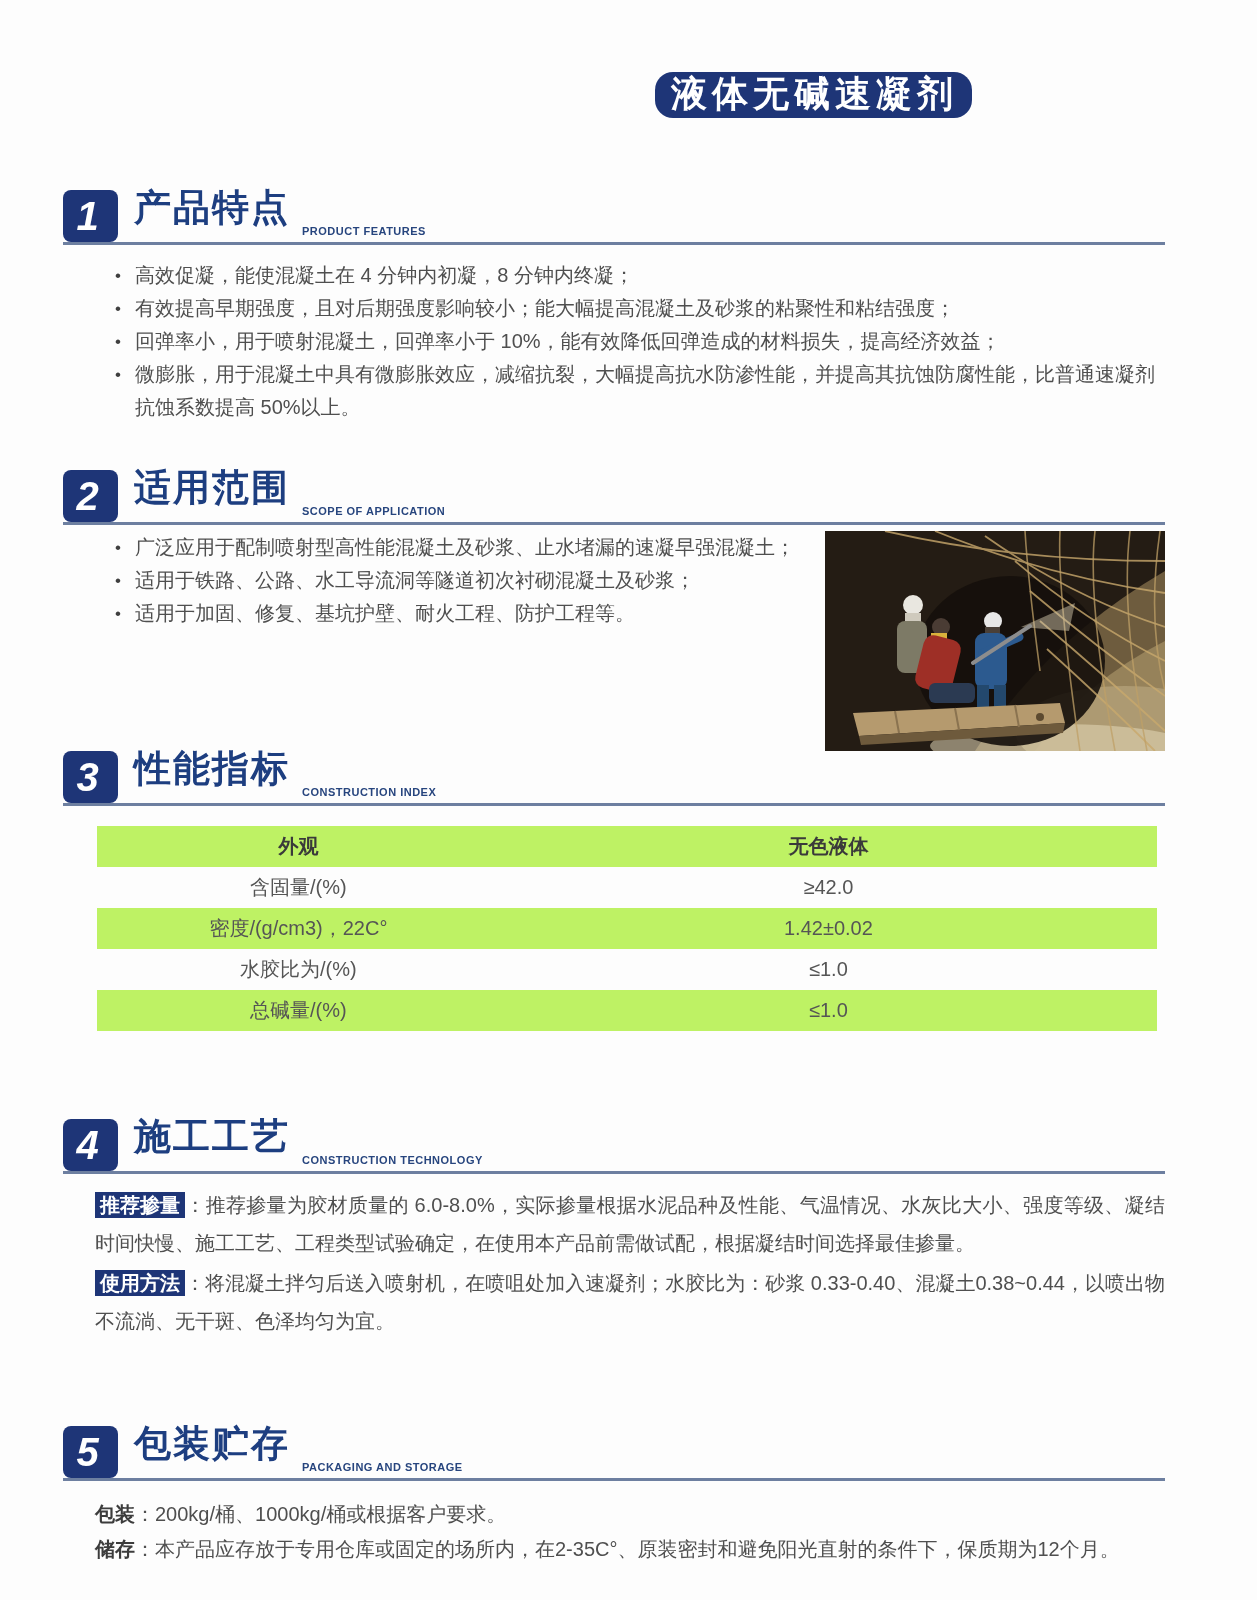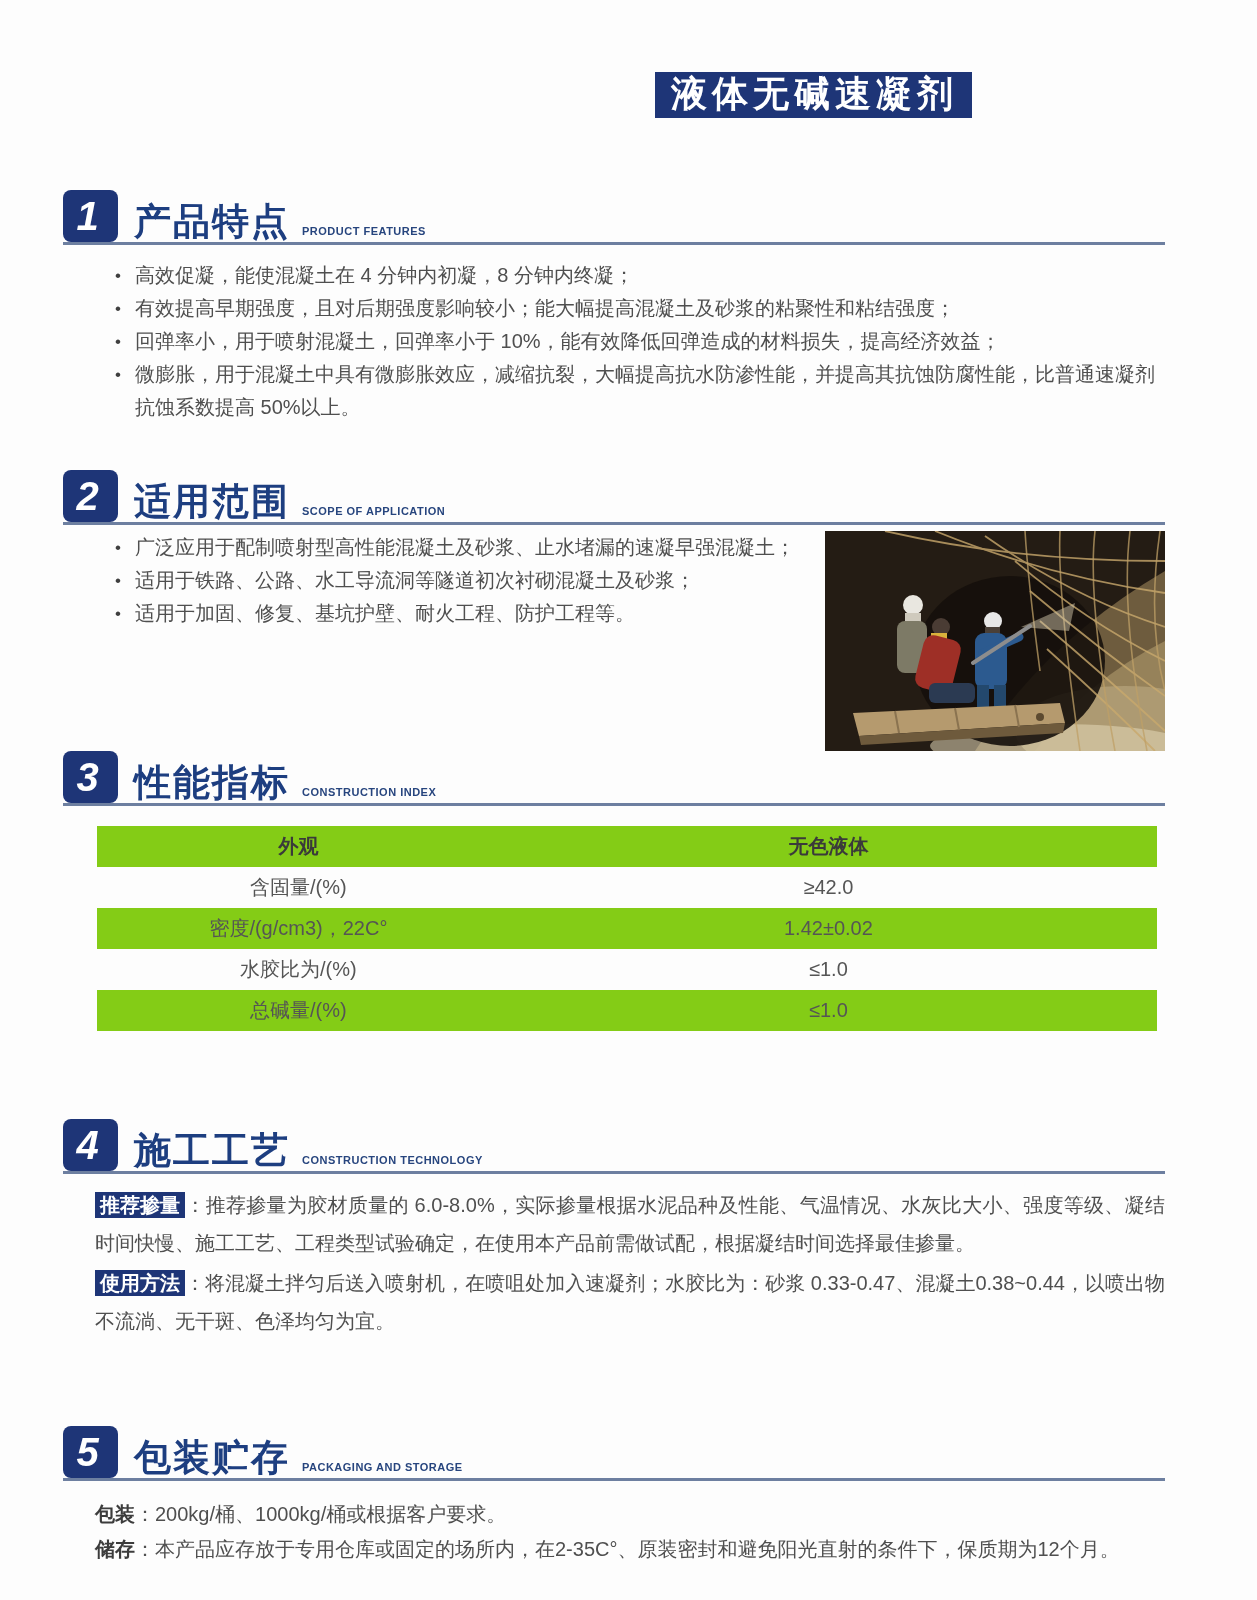--- a/index.html
+++ b/index.html
@@ -6,39 +6,39 @@
   html,body { background:#e8e8e8; }
   body { font-family:"Liberation Sans","DejaVu Sans",sans-serif; }
   .page {
     position:relative; width:1257px; height:1600px; margin:0 auto;
     background:#fdfdfd; overflow:hidden;
   }
   .title-banner {
     position:absolute; left:655px; top:72px;
     background:#1e3577; color:#fff;
     font-size:36px; font-weight:bold; letter-spacing:5px;
-    padding:2px 14px 4px 16px; line-height:1.1;
+    padding:2px 14px 4px 16px; line-height:1.1;border-radius:18px;
   }
   .content { position:absolute; left:63px; top:0; width:1102px; padding-top:192px; }
 
   
   .sec-header {
     position:relative; display:flex; align-items:flex-end;
     height:53px; border-bottom:3px solid #6d7fa0;
   }
   .sec-num {
     width:55px; height:52px; border-radius:8px;
     background:#1e3577; color:#fff;
     font-size:40px; font-weight:bold; font-style:italic;
     display:flex; align-items:center; justify-content:center;
     padding-right:6px; flex:0 0 auto;
   }
   .sec-title {
     color:#1d3e80; font-size:37px; font-weight:bold;
-    margin-left:16px; line-height:1; padding-bottom:2px;
+    margin-left:16px; line-height:1; padding-bottom:16px;
     letter-spacing:2px;
   }
   .sec-sub {
     color:#27457e; font-size:11px; font-weight:bold;
     margin-left:12px; padding-bottom:5px; letter-spacing:0.5px;
   }
 
   
   ul.bullets { list-style:none; margin:14px 0 0 52px; }
   ul.bullets li {
@@ -56,21 +56,21 @@
   .photo-frame { flex:0 0 340px; width:340px; height:220px; margin-top:2px; }
   .photo-frame svg { display:block; width:340px; height:220px; }
 
   
   table.perf {
     width:1060px; margin:20px 0 0 34px; border-collapse:collapse;
     font-size:20px; color:#555;
   }
   table.perf td { height:41px; text-align:center; vertical-align:middle; }
   table.perf td:first-child { width:38%; }
-  table.perf tr.gray { background:#84cc16; }
+  table.perf tr.gray { background:#bef264; }
   table.perf tr.head td { font-weight:bold; color:#3a3a3a; }
 
   
   .paras { margin:12px 0 0 32px; }
   .para { font-size:20px; line-height:38px; color:#4f4f4f; text-align:justify; }
   .para + .para { margin-top:2px; }
   .badge {
     display:inline-block; background:#1e3577; color:#fff;
     font-size:20px; font-weight:bold; line-height:26px;
     padding:0 5px; vertical-align:baseline;
@@ -208,21 +208,21 @@
     </div>
 
     <div style="margin-top:90px;">
       <div class="sec-header">
         <div class="sec-num">4</div>
         <div class="sec-title">施工工艺</div>
         <div class="sec-sub">CONSTRUCTION TECHNOLOGY</div>
       </div>
       <div class="paras">
         <div class="para"><span class="badge">推荐掺量</span><span>：推荐掺量为胶材质量的 6.0-8.0%，实际掺量根据水泥品种及性能、气温情况、水灰比大小、强度等级、凝结时间快慢、施工工艺、工程类型试验确定，在使用本产品前需做试配，根据凝结时间选择最佳掺量。</span></div>
-        <div class="para"><span class="badge">使用方法</span><span>：将混凝土拌匀后送入喷射机，在喷咀处加入速凝剂；水胶比为：砂浆 0.33-0.47、混凝土0.38~0.44，以喷出物不流淌、无干斑、色泽均匀为宜。</span></div>
+        <div class="para"><span class="badge">使用方法</span><span>：将混凝土拌匀后送入喷射机，在喷咀处加入速凝剂；水胶比为：砂浆 0.33-0.40、混凝土0.38~0.44，以喷出物不流淌、无干斑、色泽均匀为宜。</span></div>
       </div>
     </div>
 
     <div style="margin-top:88px;">
       <div class="sec-header">
         <div class="sec-num">5</div>
         <div class="sec-title">包装贮存</div>
         <div class="sec-sub">PACKAGING AND STORAGE</div>
       </div>
       <div class="kv-lines">

